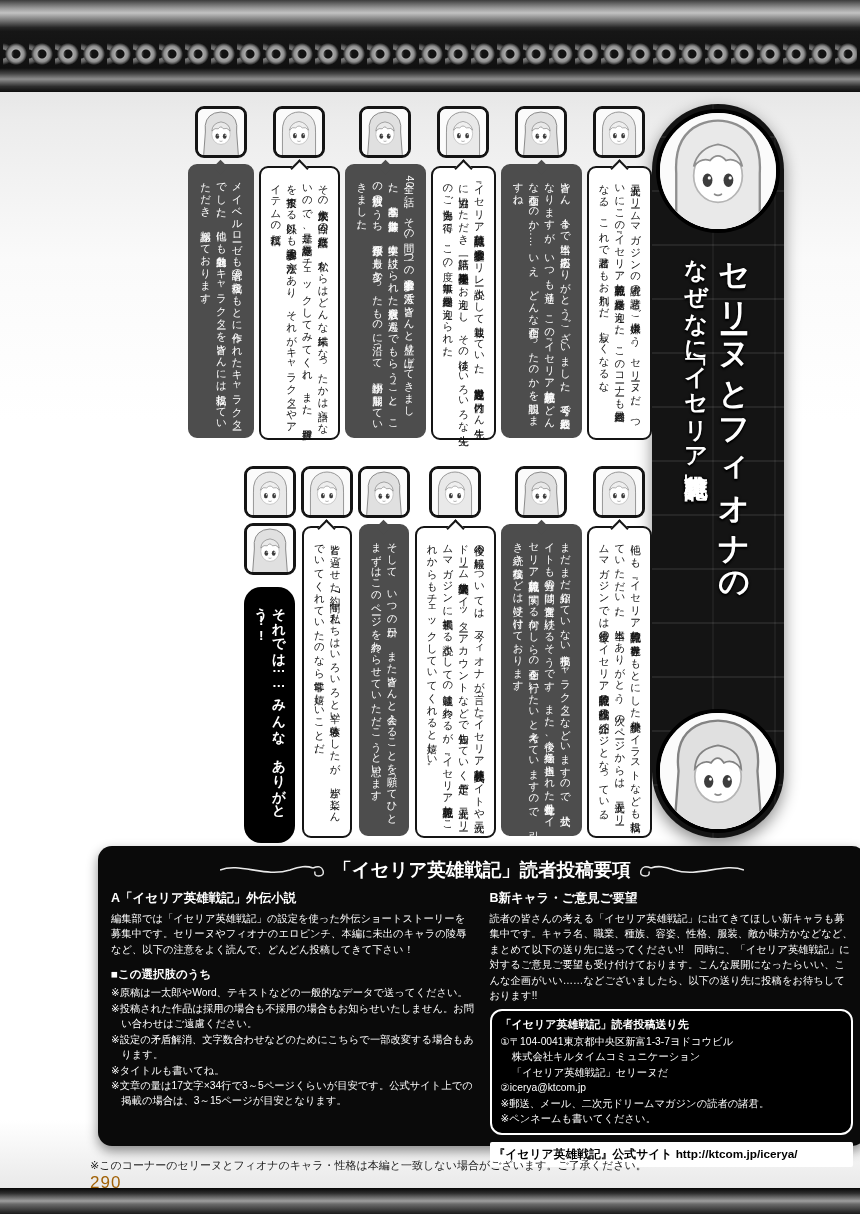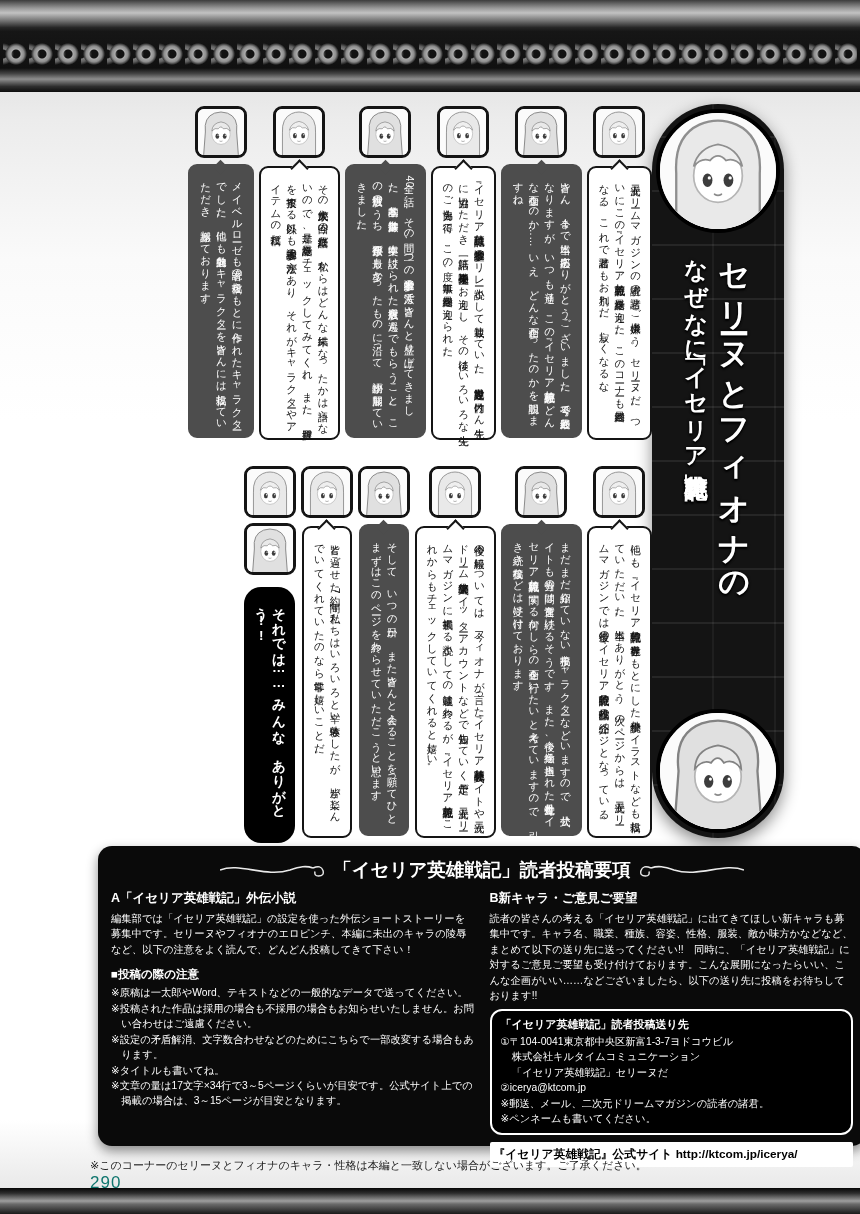--- a/index.html
+++ b/index.html
@@ -76,21 +76,21 @@
   .addr { border:2px solid #fff; border-radius:12px; padding:5px 9px 6px; margin-top:3px; background:#000; }
   .addr-title { font-weight:bold; font-size:11px; margin-bottom:1px; }
   .addr-line.ind { padding-left:1.1em; }
   .site-bar { background:#fff; color:#000; font-weight:bold; font-size:11.8px;
     padding:4px 4px; margin-top:7px; border-radius:2px; white-space:nowrap; }
 
   
   .footer { position:absolute; left:90px; right:52px; top:1158px;
     display:flex; justify-content:space-between; align-items:baseline;flex-direction:column; }
   .footer-note { font-size:11px; color:#1a1a1a; }
-  .page-num { font-size:17px; color:#0f766e; letter-spacing:1px;text-decoration:underline; }
+  .page-num { font-size:17px; color:#a16207; letter-spacing:1px;text-decoration:underline; }
   .hidden-defs { position:absolute; width:0; height:0; overflow:hidden; }
 </style>
 </head>
 <body>
 
 <svg class="hidden-defs" aria-hidden="true">
   <defs>
     <g id="face-a">
       <rect width="100" height="100" fill="#fbfbfb"></rect>
       <path d="M14 104 L14 52 Q12 20 34 10 Q50 3 66 10 Q88 20 86 52 L86 104 Z" fill="#e9e9e9" stroke="#8f8f8f" stroke-width="2"></path>
@@ -272,21 +272,21 @@
     <span class="flourish right">
         <svg width="104" height="18" viewBox="0 0 104 18">
           <use href="#flourish-shape"></use>
         </svg>
       </span>
   </div>
   <div class="panel-cols">
     <div class="pc">
       <div class="sec-head">A「イセリア英雄戦記」外伝小説</div>
       <div class="sec-body">編集部では「イセリア英雄戦記」の設定を使った外伝ショートストーリーを募集中です。セリーヌやフィオナのエロピンチ、本編に未出のキャラの陵辱など、以下の注意をよく読んで、どんどん投稿してきて下さい！</div>
-      <div class="notes-head">■投稿の際の注意</div>
+      <div class="notes-head">■この選択肢のうち</div>
       <div class="note">※原稿は一太郎やWord、テキストなどの一般的なデータで送ってください。</div>
       <div class="note">※投稿された作品は採用の場合も不採用の場合もお知らせいたしません。お問い合わせはご遠慮ください。</div>
       <div class="note">※設定の矛盾解消、文字数合わせなどのためにこちらで一部改変する場合もあります。</div>
       <div class="note">※タイトルも書いてね。</div>
       <div class="note">※文章の量は17文字×34行で3～5ページくらいが目安です。公式サイト上での掲載の場合は、3～15ページが目安となります。</div>
     </div>
     <div class="pc">
       <div class="sec-head">B新キャラ・ご意見ご要望</div>
       <div class="sec-body">読者の皆さんの考える「イセリア英雄戦記」に出てきてほしい新キャラも募集中です。キャラ名、職業、種族、容姿、性格、服装、敵か味方かなどなど、まとめて以下の送り先に送ってください!!　同時に、「イセリア英雄戦記」に対するご意見ご要望も受け付けております。こんな展開になったらいい、こんな企画がいい……などございましたら、以下の送り先に投稿をお待ちしております!!</div>
       <div class="addr">

